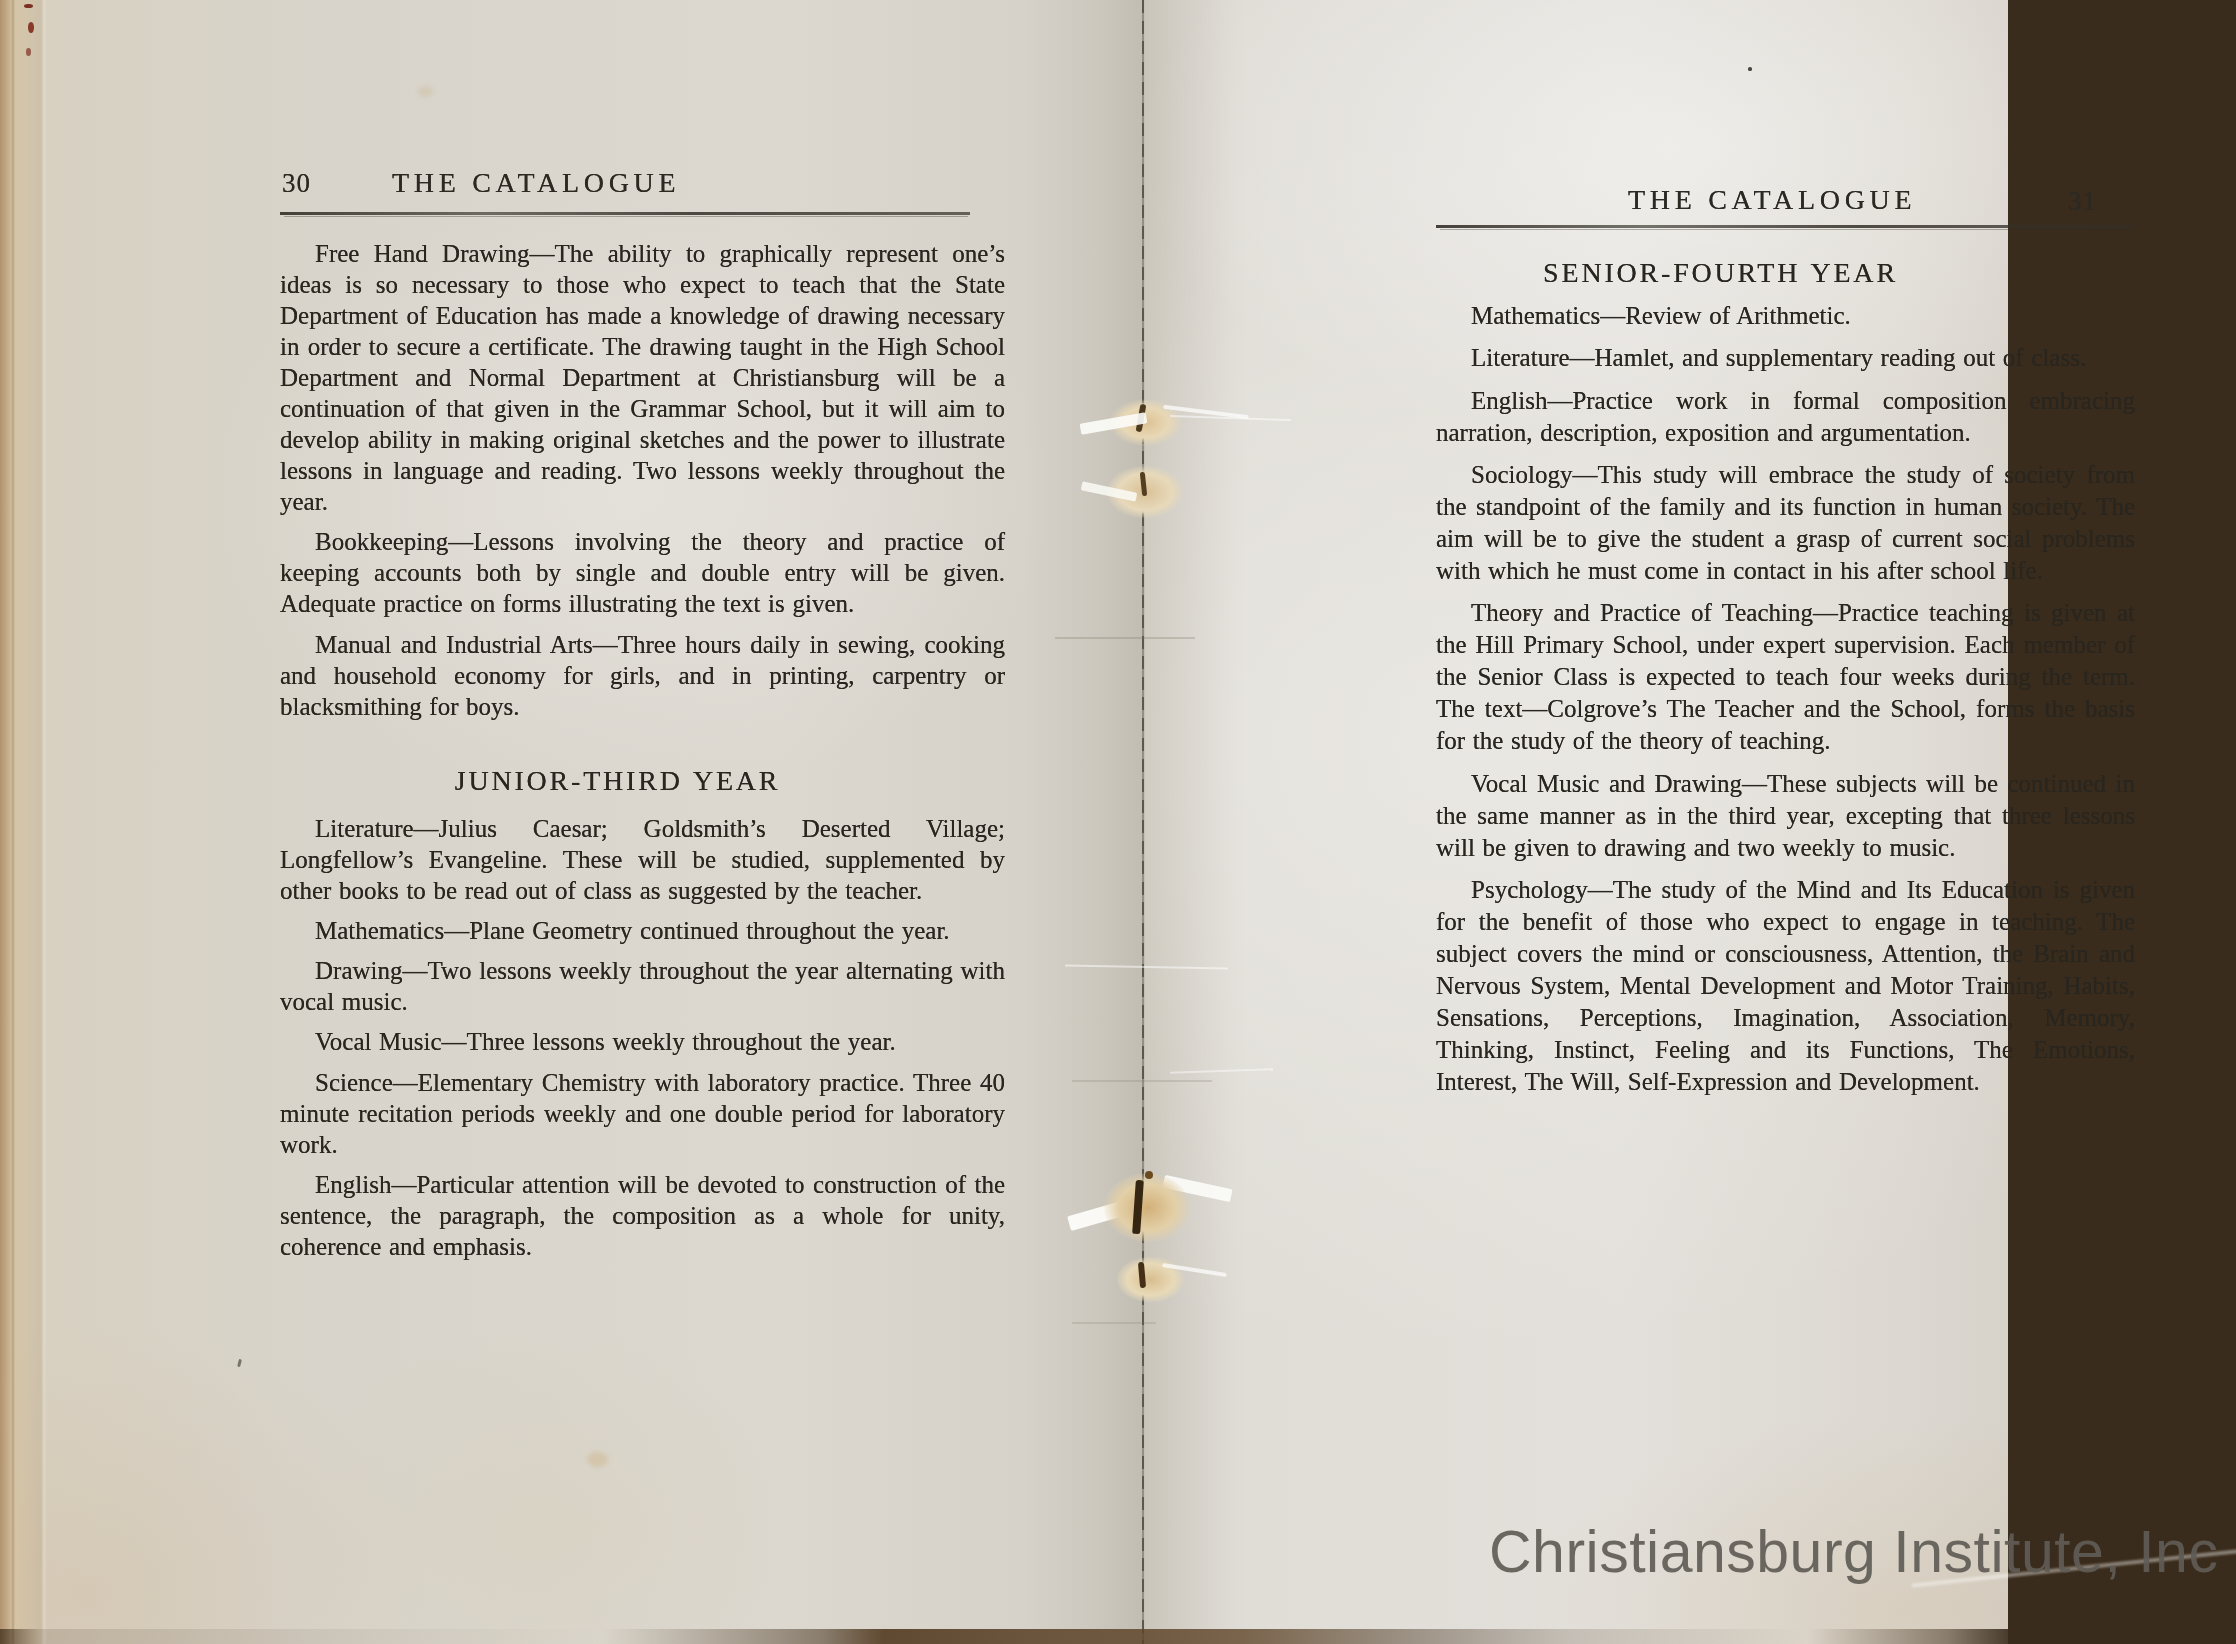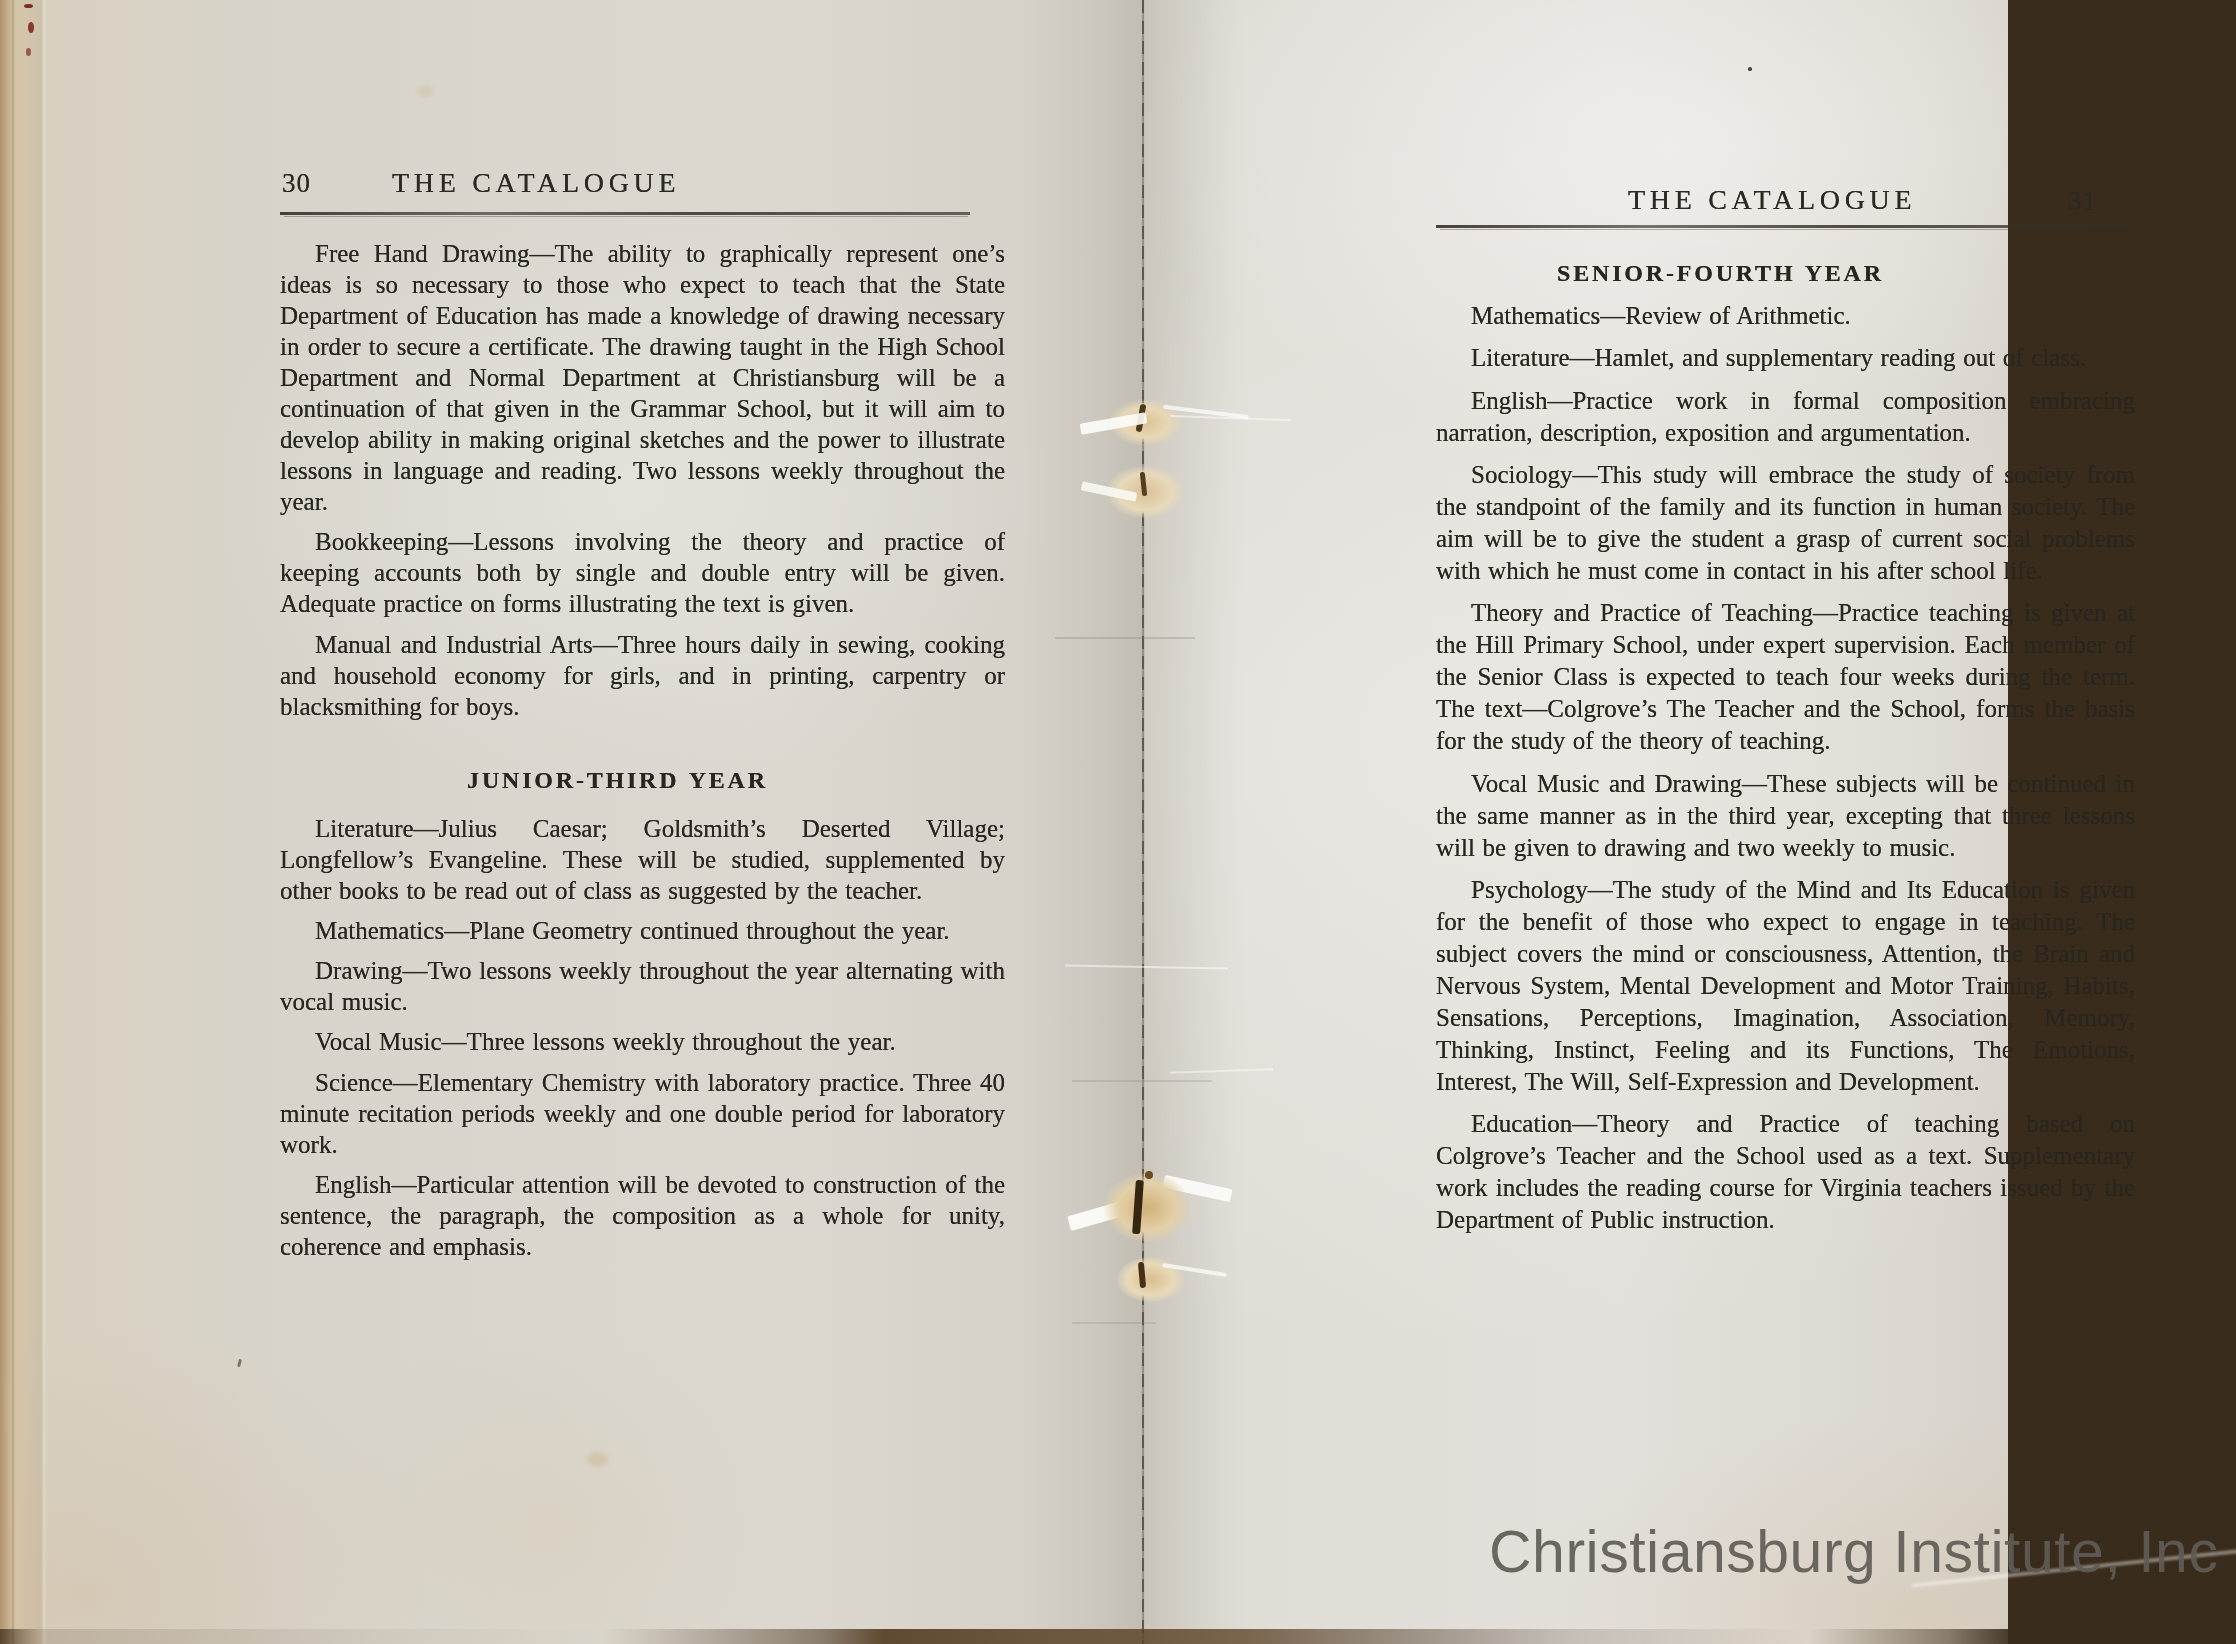--- a/index.html
+++ b/index.html
@@ -55,21 +55,21 @@
   .rule-right{left:291px;top:225px;width:697px;}
 
   
   .text-col{position:absolute;color:#29261f;font-size:25px;text-align:justify;
     text-shadow:0 0 0.5px rgba(41,38,31,.85);word-spacing:1.4px;}
   .left-col{left:280px;top:238px;width:725px;line-height:31px;}
   .right-col{left:291px;top:257px;width:699px;line-height:32px;}
   .text-col p{margin:9.3px 0 0 0;text-indent:35px;}
   .right-col p{margin:10.3px 0 0 0;}
   .text-col p:first-child{margin-top:0;}
-  .section-heading{font-size:24px;font-weight:bold;letter-spacing:2.8px;text-align:center;
+  .section-heading{font-size:28px;font-weight:normal;letter-spacing:2.8px;text-align:center;
     margin:43px 0 17px 0;position:relative;white-space:nowrap;}
   .left-col .section-heading{left:-25px;}
   .right-col .section-heading{left:-65px;margin:0 0 11.2px 0;}
 
   
   .gutter{position:absolute;left:1025px;top:0;bottom:0;width:224px;pointer-events:none;}
   .gutter .shade-l{position:absolute;left:0;top:0;bottom:0;width:119px;
     background:linear-gradient(to right,transparent,rgba(110,100,85,.08) 60%,rgba(125,115,98,.16));}
   .gutter .shade-r{position:absolute;left:119px;top:0;bottom:0;width:104px;
     background:linear-gradient(to left,transparent,rgba(110,100,85,.06) 55%,rgba(135,125,105,.14));}
@@ -135,21 +135,20 @@
     <div class="text-col right-col">
       <h3 class="section-heading">SENIOR-FOURTH YEAR</h3>
       <div>
           <p>Mathematics—Review of Arithmetic.</p>
           <p>Literature—Hamlet, and supplementary reading out of class.</p>
           <p>English—Practice work in formal composition embracing narration, description, exposition and argumentation.</p>
           <p>Sociology—This study will embrace the study of society from the standpoint of the family and its function in human society.  The aim will be to give the student a grasp of current social problems with which he must come in contact in his after school life.</p>
           <p>Theory and Practice of Teaching—Practice teaching is given at the Hill Primary School, under expert supervision.  Each member of the Senior Class is expected to teach four weeks during the term.  The text—Colgrove’s The Teacher and the School, forms the basis for the study of the theory of teaching.</p>
           <p>Vocal Music and Drawing—These subjects will be continued in the same manner as in the third year, excepting that three lessons will be given to drawing and two weekly to music.</p>
           <p>Psychology—The study of the Mind and Its Education is given for the benefit of those who expect to engage in teaching. The subject covers the mind or consciousness, Attention, the Brain and Nervous System, Mental Development and Motor Training, Habits, Sensations, Perceptions, Imagination, Association, Memory, Thinking, Instinct, Feeling and its Functions, The Emotions, Interest, The Will, Self-Expression and Development.</p>
-          <p>Education—Theory and Practice of teaching based on Colgrove’s Teacher and the School used as a text.  Supplementary work includes the reading course for Virginia teachers issued by the Department of Public instruction.</p>
         </div>
     </div>
   </section>
 
   <div class="gutter">
     <div class="shade-l"></div>
     <div class="shade-r"></div>
     <div class="crease"></div>
   </div>
 

